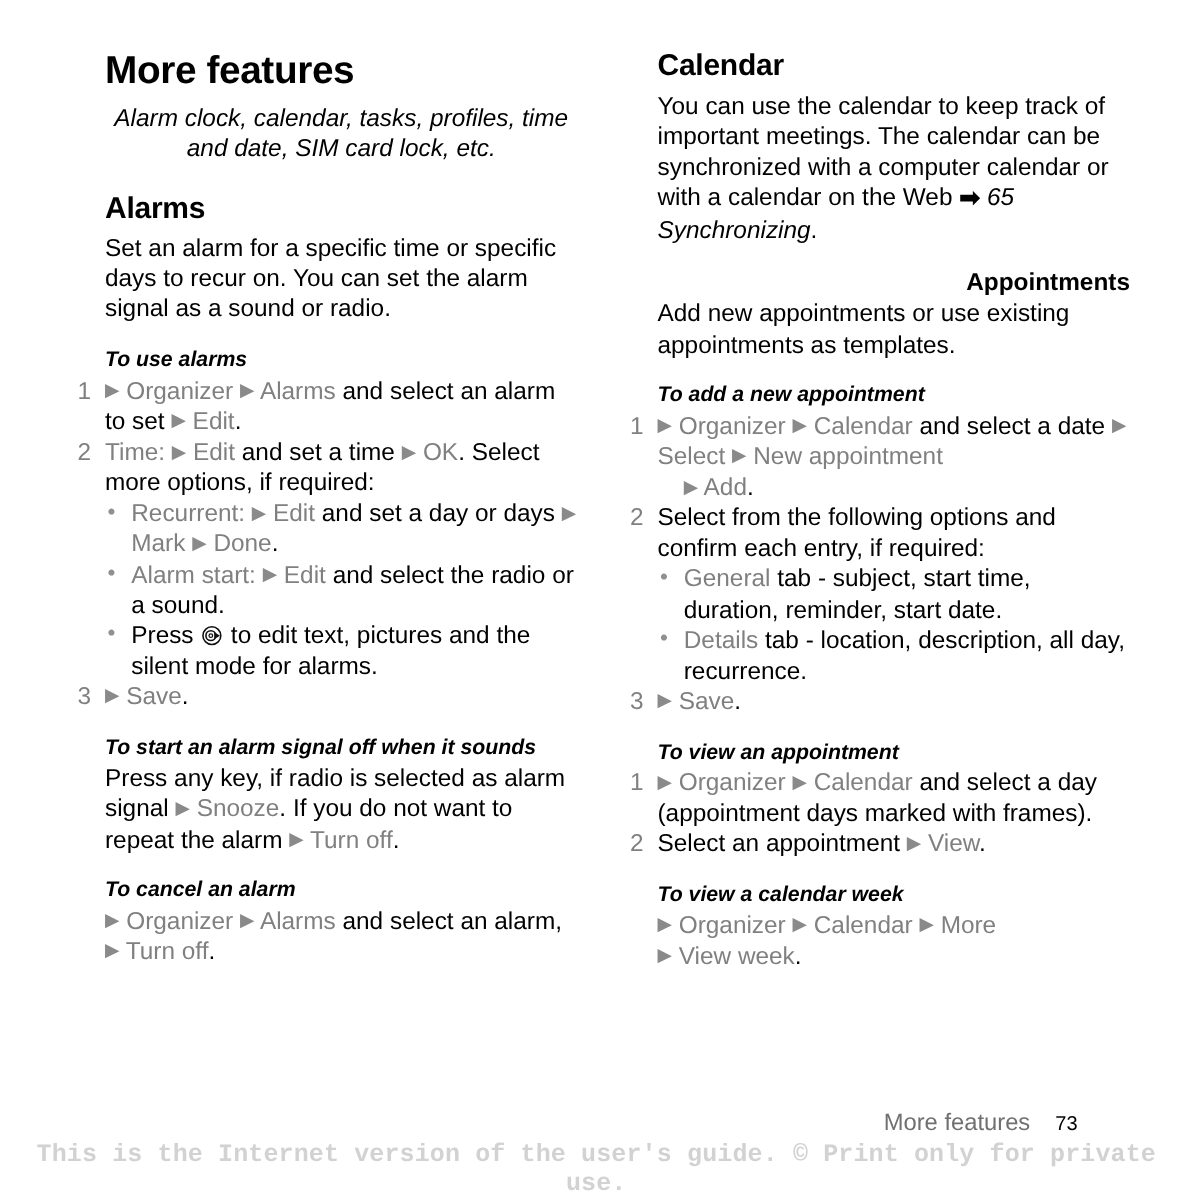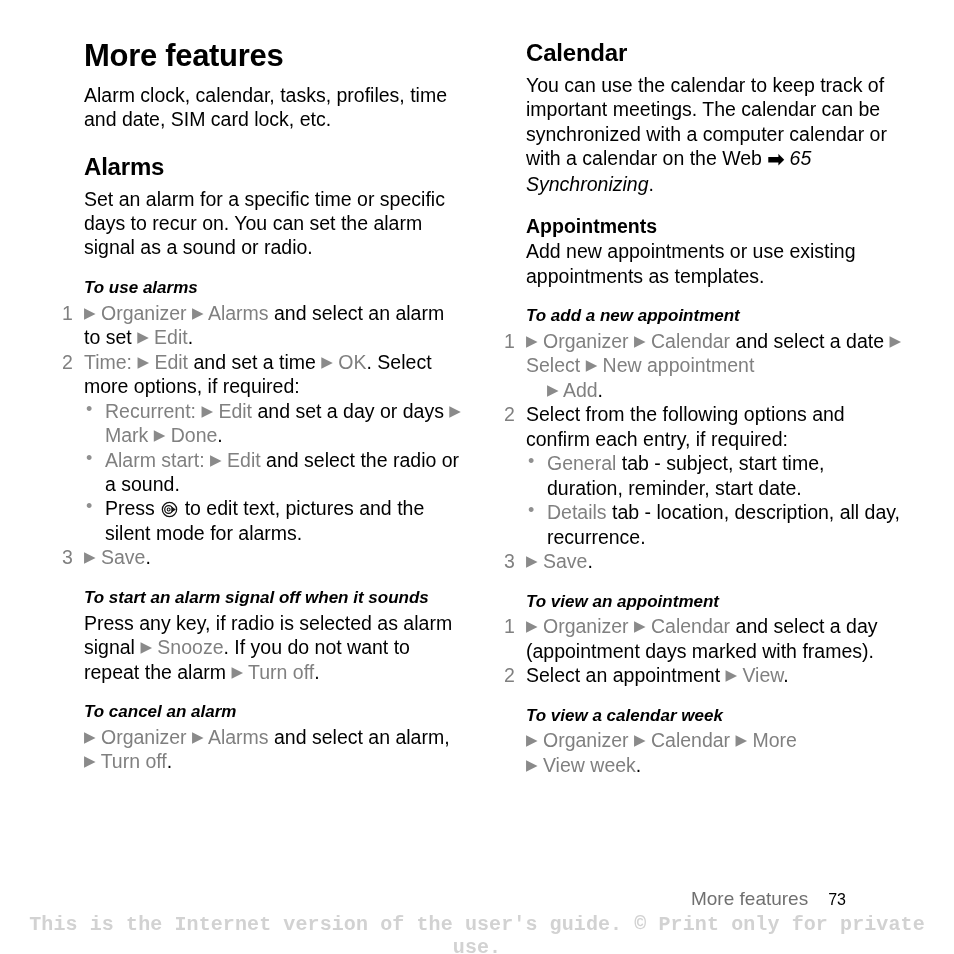--- a/index.html
+++ b/index.html
@@ -16,57 +16,61 @@
     position: relative;
     overflow: hidden;
     -webkit-font-smoothing: antialiased;
   }
 
   .page {
     position: absolute;
     left: 0; top: 0;
     width: 908px;
     height: 954px;
+    padding-left: 16px;
   }
 
   
   .col {
     position: absolute;
     top: 40px;
     width: 400px;
   }
   .col-left  { left: 62px; }
   .col-right { left: 504px; }
 
   
   h1.title {
     font-size: 31px;
     font-weight: bold;
     letter-spacing: -0.3px;
     margin: 0 0 10px 22px;
     line-height: 1.05;
   }
   .subtitle {
+    font-style: italic;
     font-weight: normal;
     font-size: 19.5px;
     line-height: 1.26;
     margin: 0 0 22px 22px;
+    text-align: center;
   }
   h2.sect {
     font-size: 24px;
     font-weight: bold;
     margin: 0 0 6px 22px;
     line-height: 1.12;
     letter-spacing: -0.2px;
   }
   h3.subsect {
     font-size: 19.5px;
     font-weight: bold;
     margin: 0 0 1px 22px;
     line-height: 1.2;
+    text-align: right;
   }
   h4.proc {
     font-size: 17px;
     font-weight: bold;
     font-style: italic;
     margin: 0 0 2px 22px;
     line-height: 1.22;
   }
   p.body {
     font-size: 19.5px;

